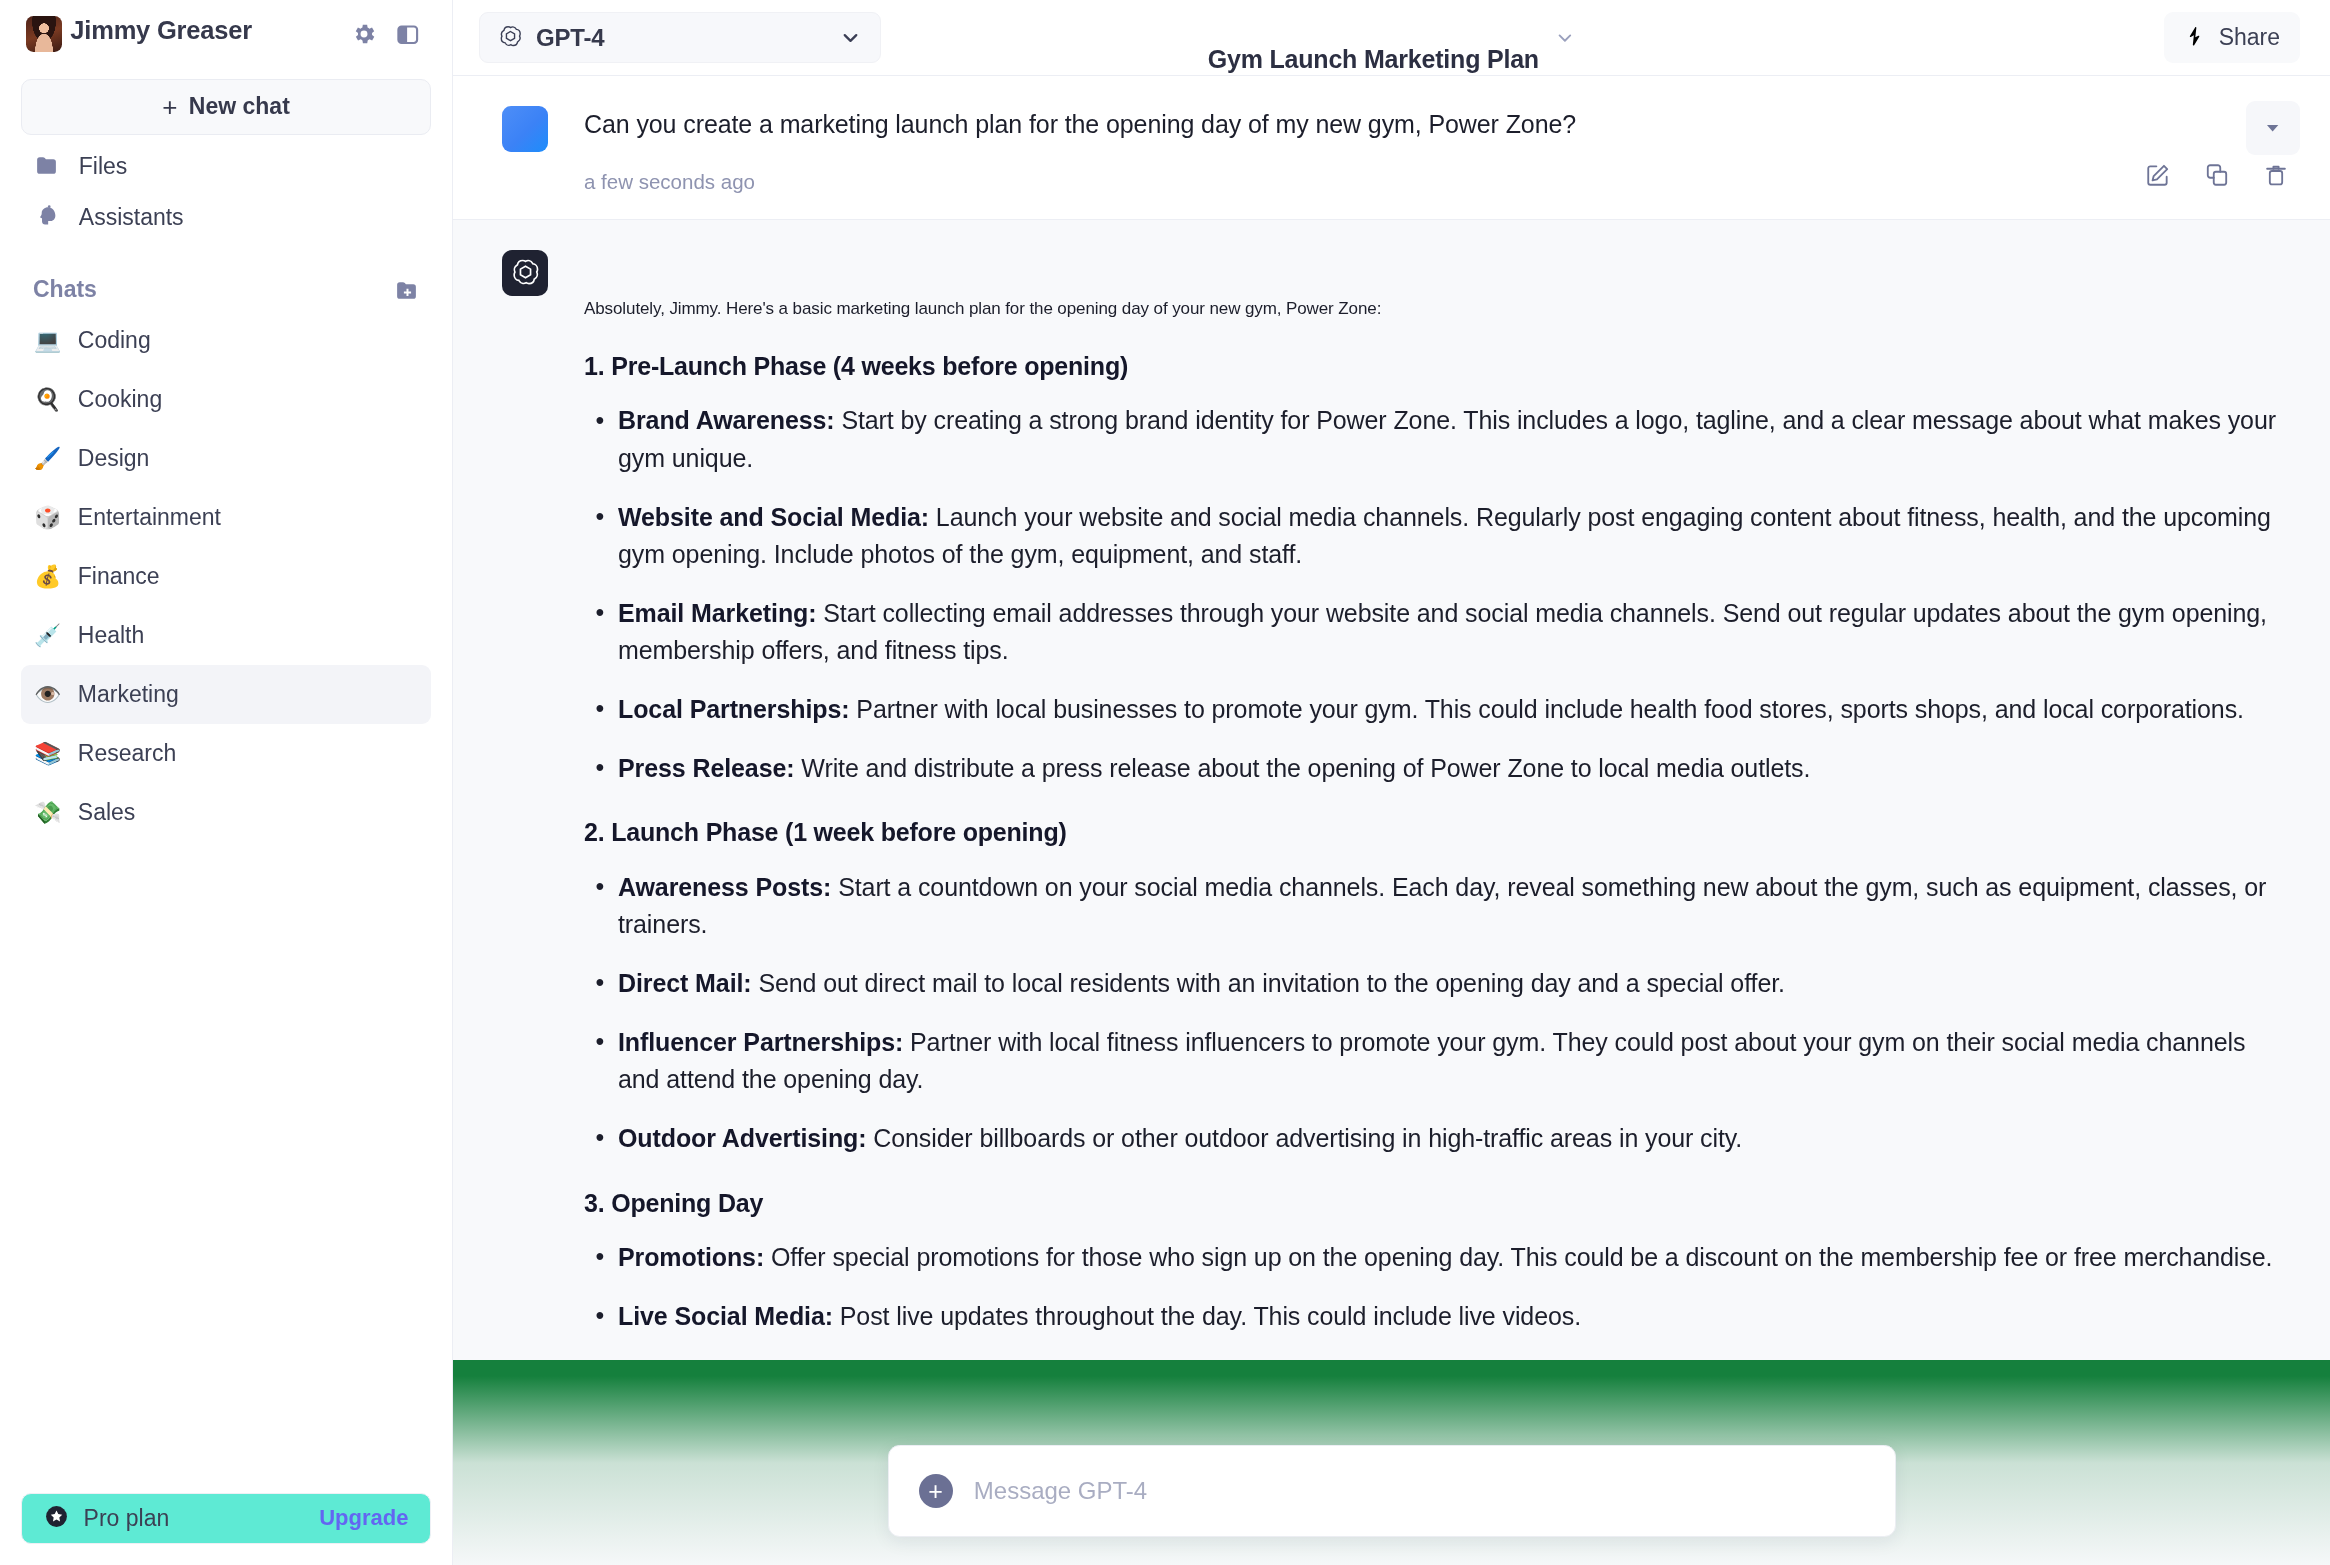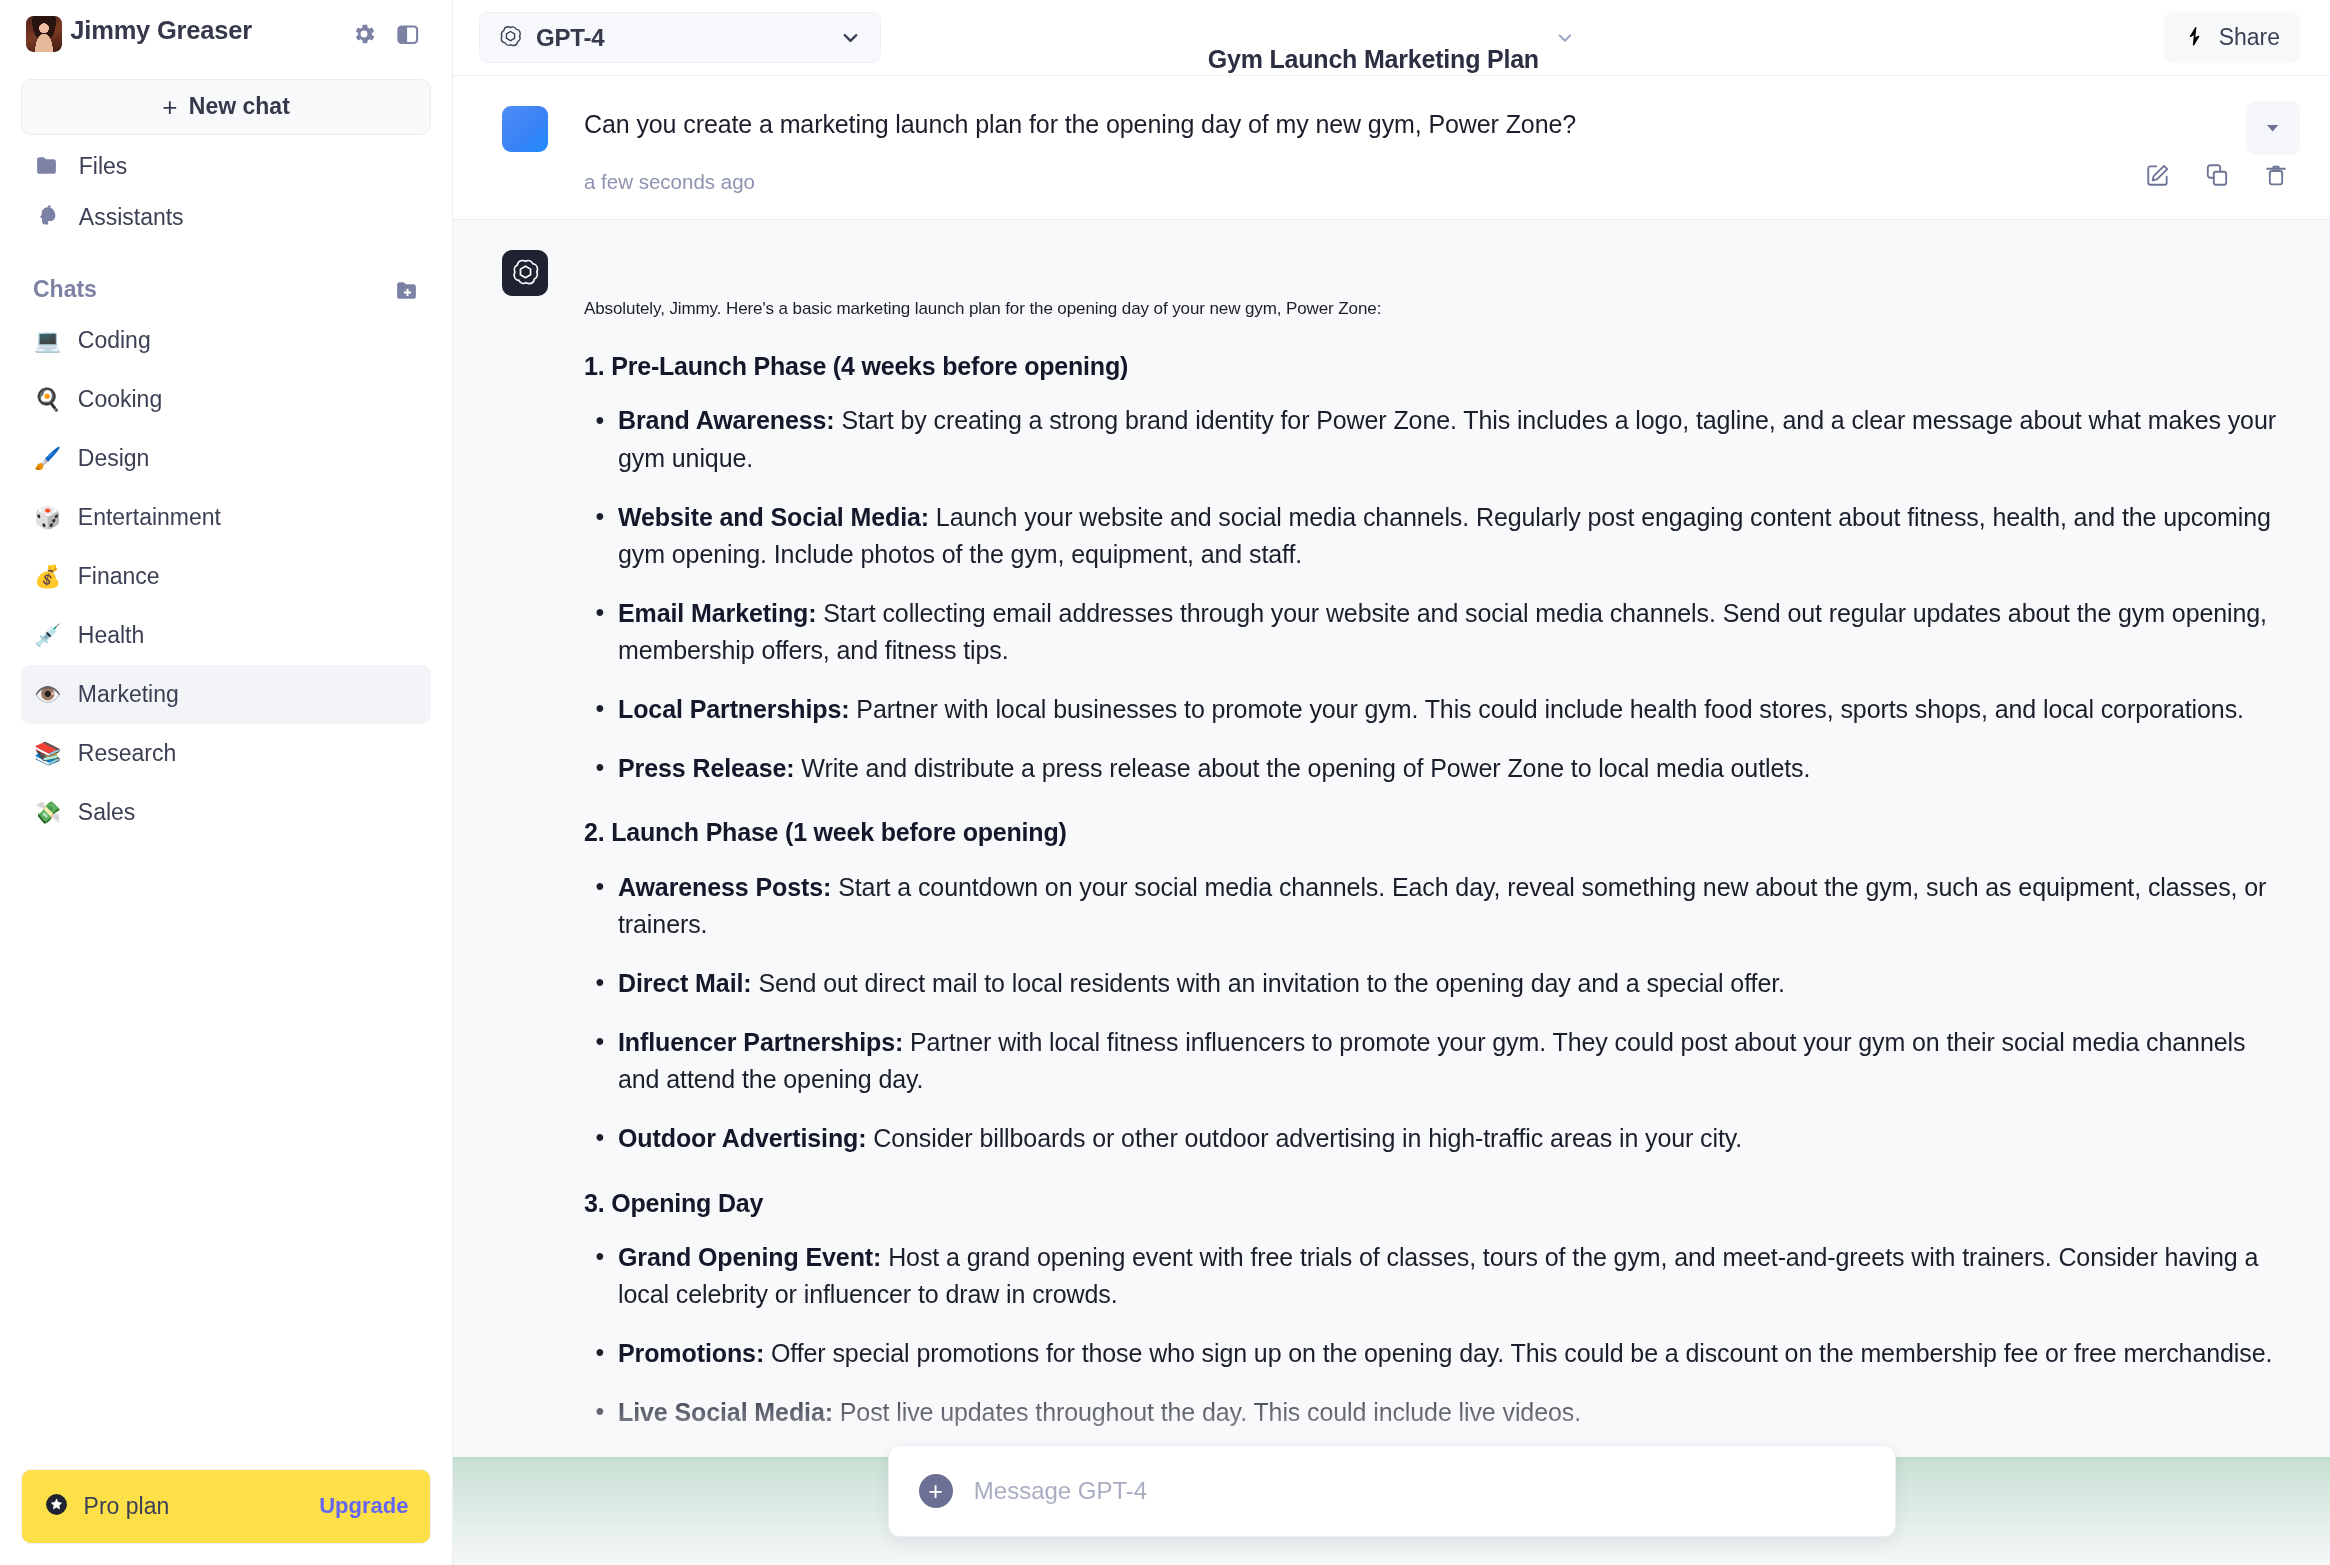--- a/index.html
+++ b/index.html
@@ -71,22 +71,22 @@
   .chat-item {
     display: flex; align-items: center; gap: 15px;
     height: 59px; padding: 0 11.5px; border-radius: 9px;
     font-size: 23px; color: #3c4054; font-weight: 500;
   }
   .chat-item.active { background: #f3f4f8; }
   .chat-emoji { font-size: 22px; width: 30px; text-align: center; line-height: 1; }
 
   .sb-bottom { margin-top: auto; padding: 0 21.3px 21.3px 21.3px; }
   .plan-box {
-    height: 75px; border: 0.8px solid #eef0f5; border-radius: 10px;
-    background: #fde047;
+    height: 51px; border: 0.8px solid #eef0f5; border-radius: 10px;
+    background: #5eead4;
     display: flex; align-items: center; padding: 0 21.3px;
   }
   .plan-left { display: flex; align-items: center; gap: 15px; flex: 1 1 auto; }
   .plan-label { font-size: 23px; font-weight: 500; color: #3c4054; }
   .upgrade-link { font-size: 22px; font-weight: 600; color: #6366f1; }
 
   
   .main {
     flex: 1 1 auto; height: 1565px; position: relative;
     background: #15803d; display: flex; flex-direction: column;
@@ -420,21 +420,20 @@
             <h3 class="sec-head">2. Launch Phase (1 week before opening)</h3>
             <ul class="pts">
               <li><b>Awareness Posts:</b><span> Start a countdown on your social media channels. Each day, reveal something new about the gym, such as equipment, classes, or trainers.</span></li>
               <li><b>Direct Mail:</b><span> Send out direct mail to local residents with an invitation to the opening day and a special offer.</span></li>
               <li><b>Influencer Partnerships:</b><span> Partner with local fitness influencers to promote your gym. They could post about your gym on their social media channels and attend the opening day.</span></li>
               <li><b>Outdoor Advertising:</b><span> Consider billboards or other outdoor advertising in high-traffic areas in your city.</span></li>
             </ul>
 
             <h3 class="sec-head">3. Opening Day</h3>
             <ul class="pts">
-              <li><b>Grand Opening Event:</b><span> Host a grand opening event with free trials of classes, tours of the gym, and meet-and-greets with trainers. Consider having a local celebrity or influencer to draw in crowds.</span></li>
               <li><b>Promotions:</b><span> Offer special promotions for those who sign up on the opening day. This could be a discount on the membership fee or free merchandise.</span></li>
               <li><b>Live Social Media:</b><span> Post live updates throughout the day. This could include live videos.</span></li>
             </ul>
           </div>
         </div>
       </article>
 
       <div class="fade-mask"></div>
     </div>
 

